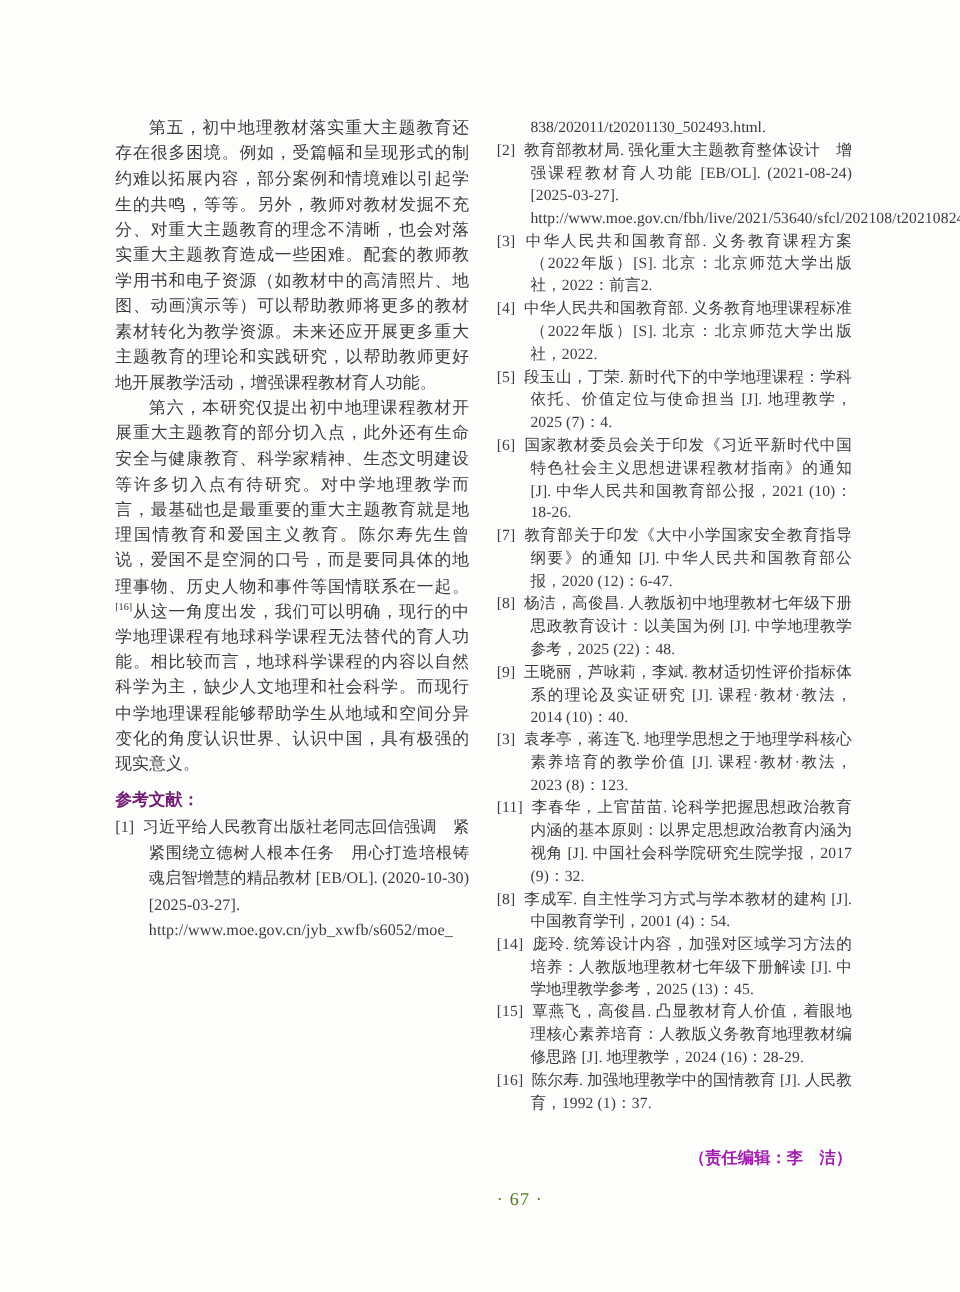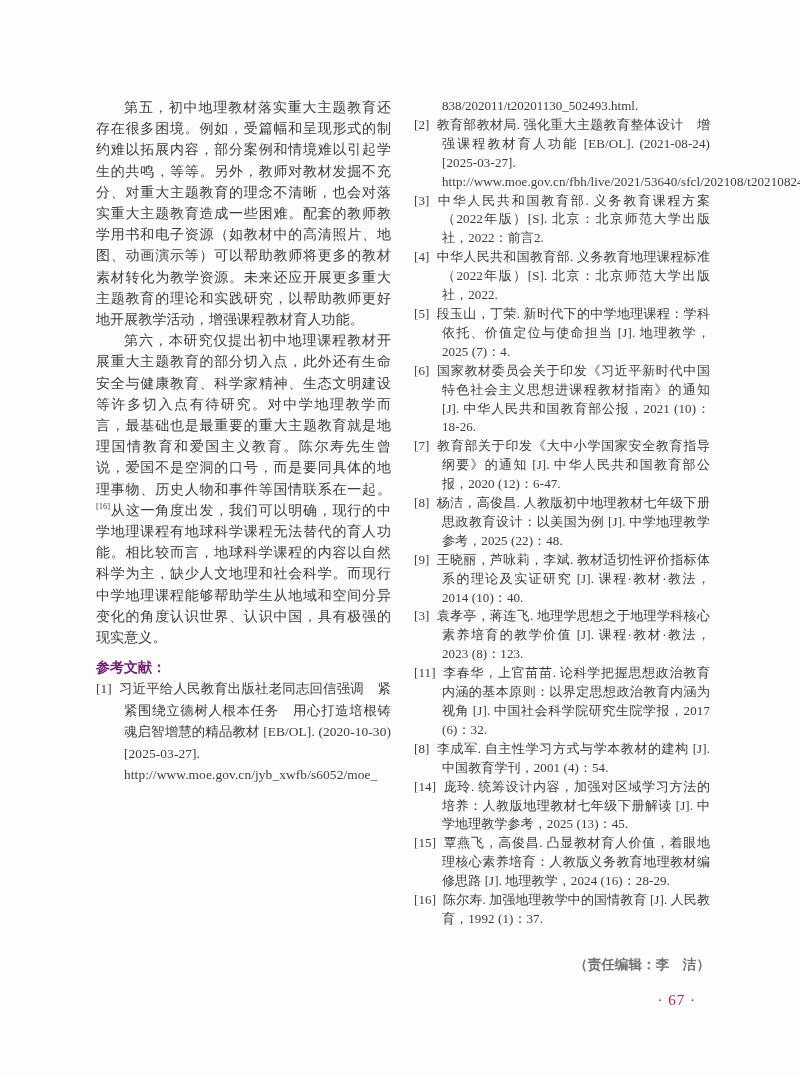--- a/index.html
+++ b/index.html
@@ -64,29 +64,28 @@
     padding-left: 28px;
     text-align: justify;
   }
 
   
   .editor-credit {
     margin-top: 26px;
     font-size: 13.6px;
     font-weight: bold;
     text-align: right;
-    color: #737373;
+    color: #a21caf;
     line-height: 19px;
   }
   .page-number {
     margin-top: 16px;
     font-size: 15px;
-    text-align: right;
     padding-right: 14px;
-    color: #be185d;
+    color: #4d7c0f;
     letter-spacing: 1px;
     line-height: 20px;
   }
 </style>
 </head>
 <body>
 
 <div class="page">
 
   <div class="col col-left">
@@ -107,21 +106,21 @@
 
     <div class="ref"><span class="ref-num">[2]</span><span>教育部教材局. 强化重大主题教育整体设计　增强课程教材育人功能 [EB/OL]. (2021-08-24) [2025-03-27]. http://www.moe.gov.cn/fbh/live/2021/53640/sfcl/202108/t20210824_553665.html.</span></div>
     <div class="ref"><span class="ref-num">[3]</span><span>中华人民共和国教育部. 义务教育课程方案（2022年版）[S]. 北京：北京师范大学出版社，2022：前言2.</span></div>
     <div class="ref"><span class="ref-num">[4]</span><span>中华人民共和国教育部. 义务教育地理课程标准（2022年版）[S]. 北京：北京师范大学出版社，2022.</span></div>
     <div class="ref"><span class="ref-num">[5]</span><span>段玉山，丁荣. 新时代下的中学地理课程：学科依托、价值定位与使命担当 [J]. 地理教学，2025 (7)：4.</span></div>
     <div class="ref"><span class="ref-num">[6]</span><span>国家教材委员会关于印发《习近平新时代中国特色社会主义思想进课程教材指南》的通知 [J]. 中华人民共和国教育部公报，2021 (10)：18-26.</span></div>
     <div class="ref"><span class="ref-num">[7]</span><span>教育部关于印发《大中小学国家安全教育指导纲要》的通知 [J]. 中华人民共和国教育部公报，2020 (12)：6-47.</span></div>
     <div class="ref"><span class="ref-num">[8]</span><span>杨洁，高俊昌. 人教版初中地理教材七年级下册思政教育设计：以美国为例 [J]. 中学地理教学参考，2025 (22)：48.</span></div>
     <div class="ref"><span class="ref-num">[9]</span><span>王晓丽，芦咏莉，李斌. 教材适切性评价指标体系的理论及实证研究 [J]. 课程·教材·教法，2014 (10)：40.</span></div>
     <div class="ref"><span class="ref-num">[3]</span><span>袁孝亭，蒋连飞. 地理学思想之于地理学科核心素养培育的教学价值 [J]. 课程·教材·教法，2023 (8)：123.</span></div>
-    <div class="ref"><span class="ref-num">[11]</span><span>李春华，上官苗苗. 论科学把握思想政治教育内涵的基本原则：以界定思想政治教育内涵为视角 [J]. 中国社会科学院研究生院学报，2017 (6)：32.</span></div>
+    <div class="ref"><span class="ref-num">[11]</span><span>李春华，上官苗苗. 论科学把握思想政治教育内涵的基本原则：以界定思想政治教育内涵为视角 [J]. 中国社会科学院研究生院学报，2017 (9)：32.</span></div>
     <div class="ref"><span class="ref-num">[8]</span><span>李成军. 自主性学习方式与学本教材的建构 [J]. 中国教育学刊，2001 (4)：54.</span></div>
     <div class="ref"><span class="ref-num">[14]</span><span>庞玲. 统筹设计内容，加强对区域学习方法的培养：人教版地理教材七年级下册解读 [J]. 中学地理教学参考，2025 (13)：45.</span></div>
     <div class="ref"><span class="ref-num">[15]</span><span>覃燕飞，高俊昌. 凸显教材育人价值，着眼地理核心素养培育：人教版义务教育地理教材编修思路 [J]. 地理教学，2024 (16)：28-29.</span></div>
     <div class="ref"><span class="ref-num">[16]</span><span>陈尔寿. 加强地理教学中的国情教育 [J]. 人民教育，1992 (1)：37.</span></div>
 
     <div class="editor-credit">（责任编辑：李　洁）</div>
 
     <div class="page-number">· 67 ·</div>
   </div>
 

